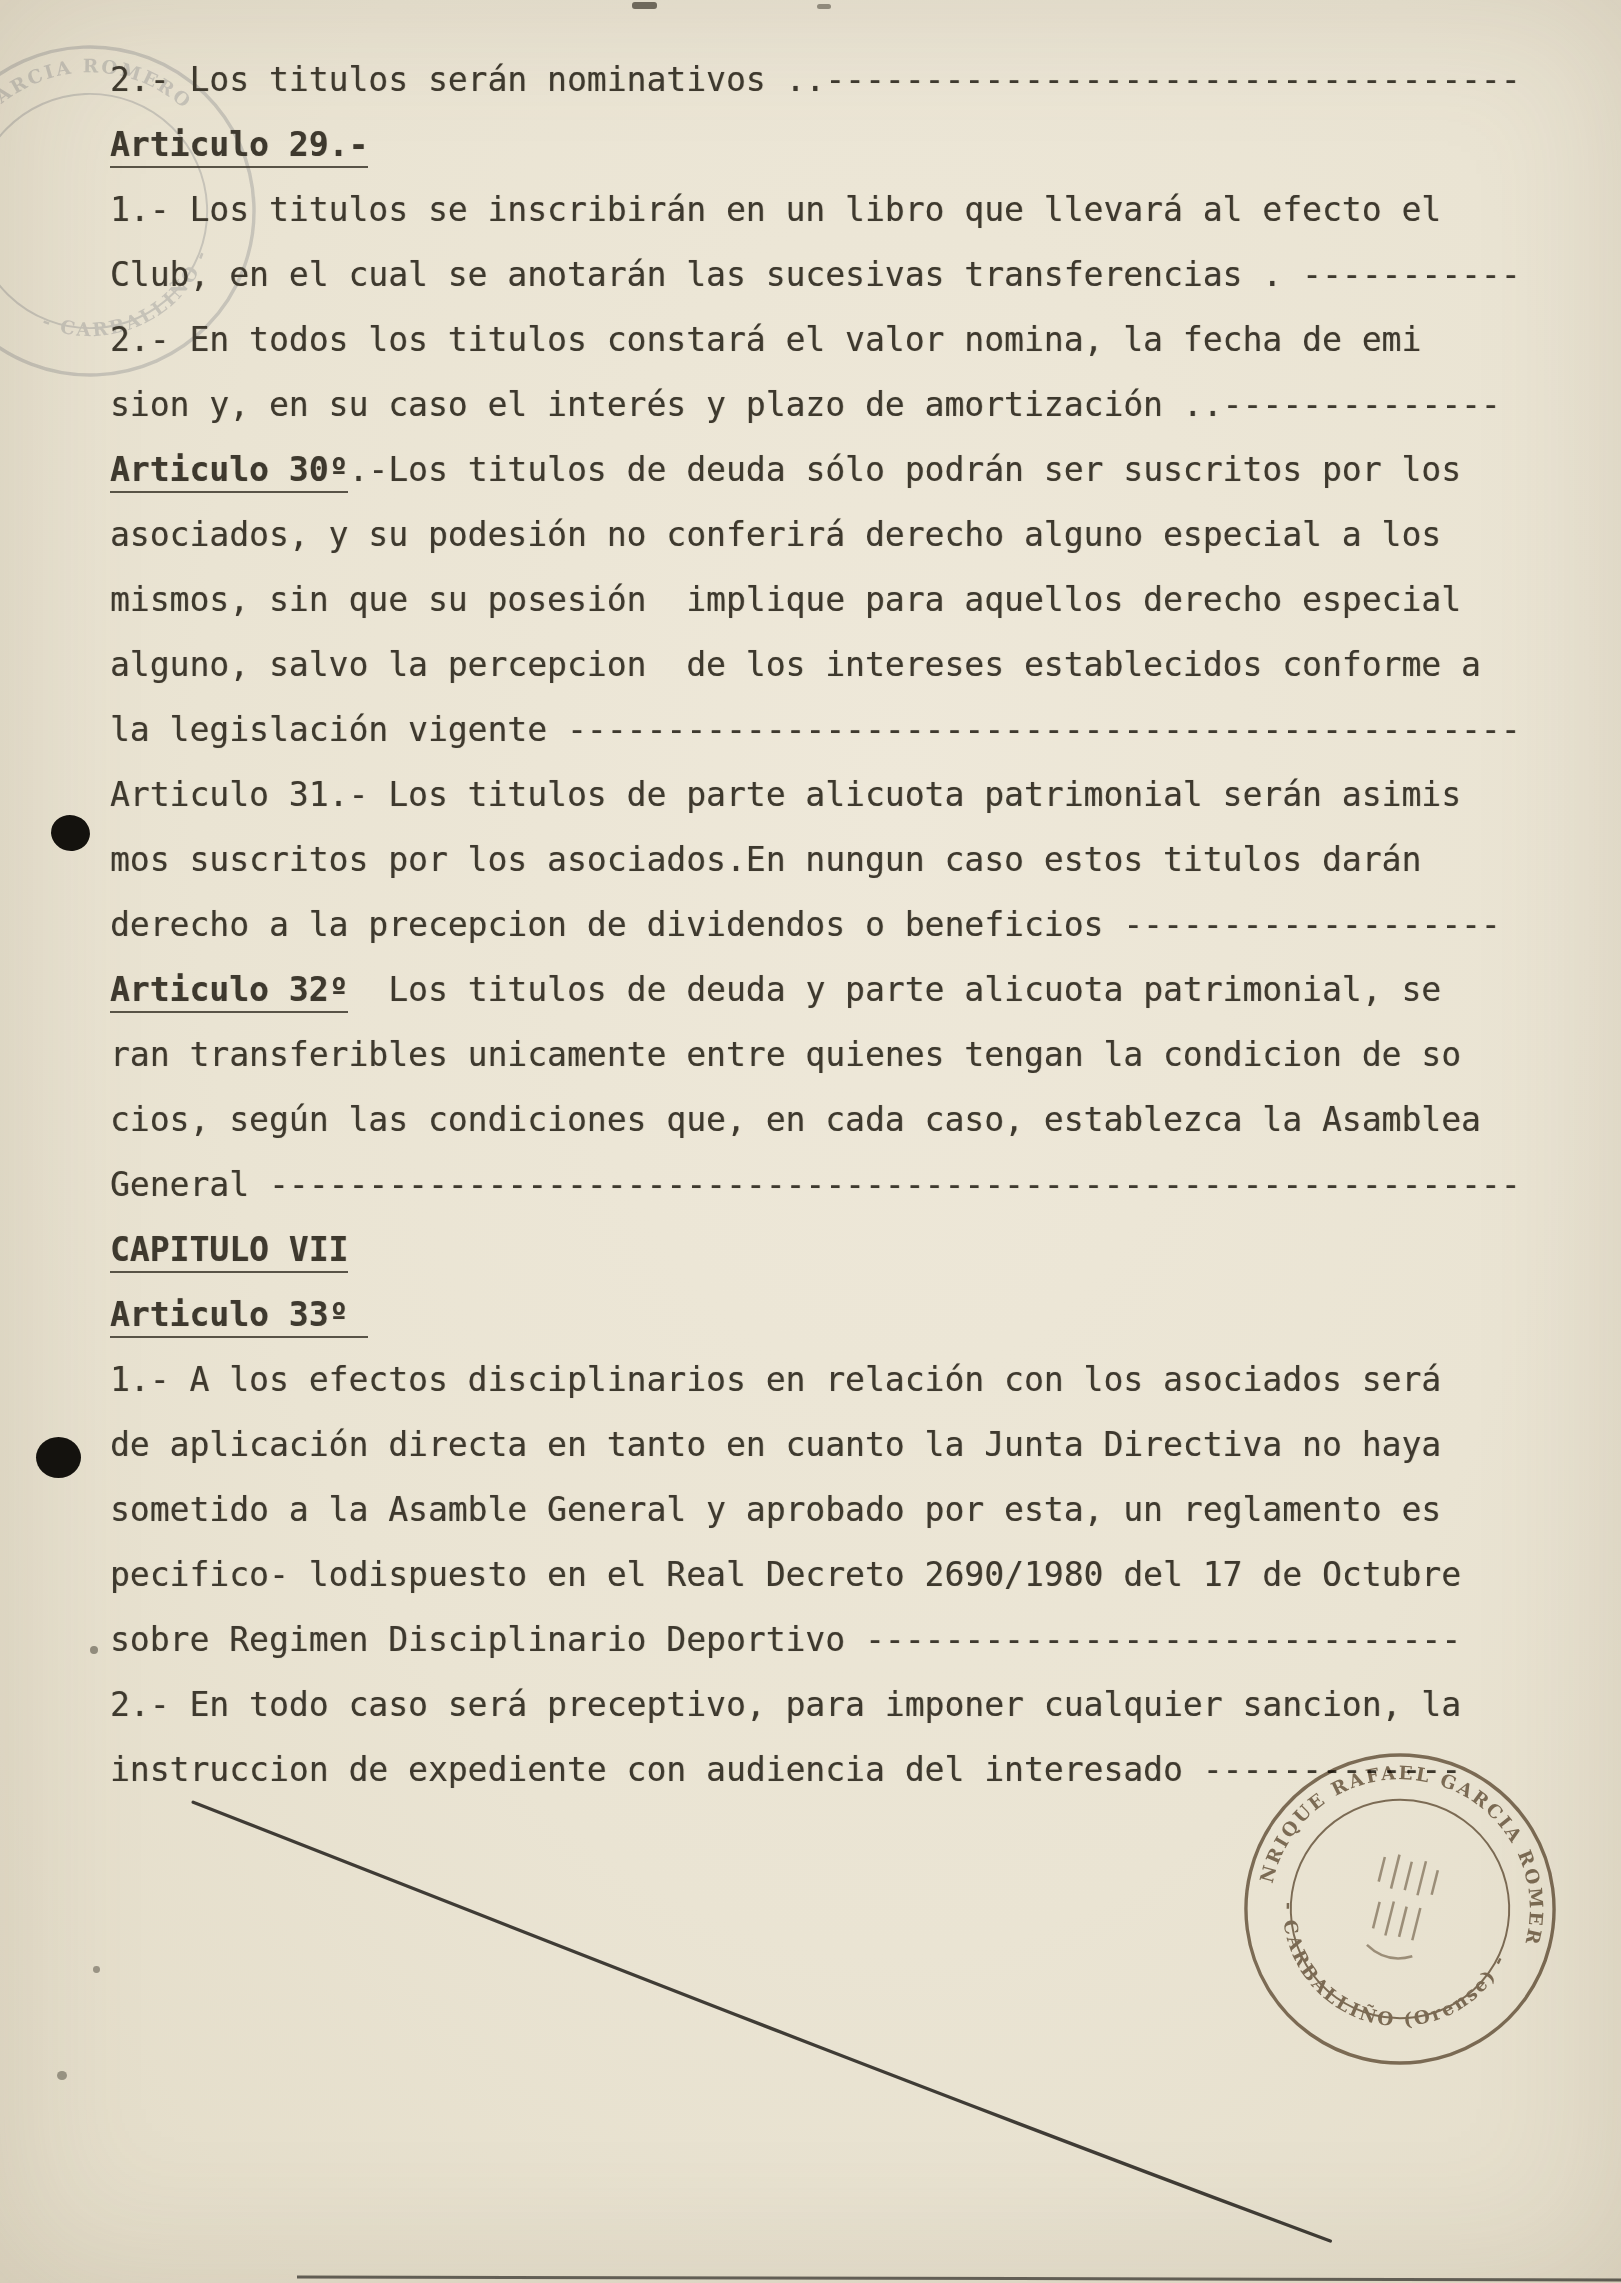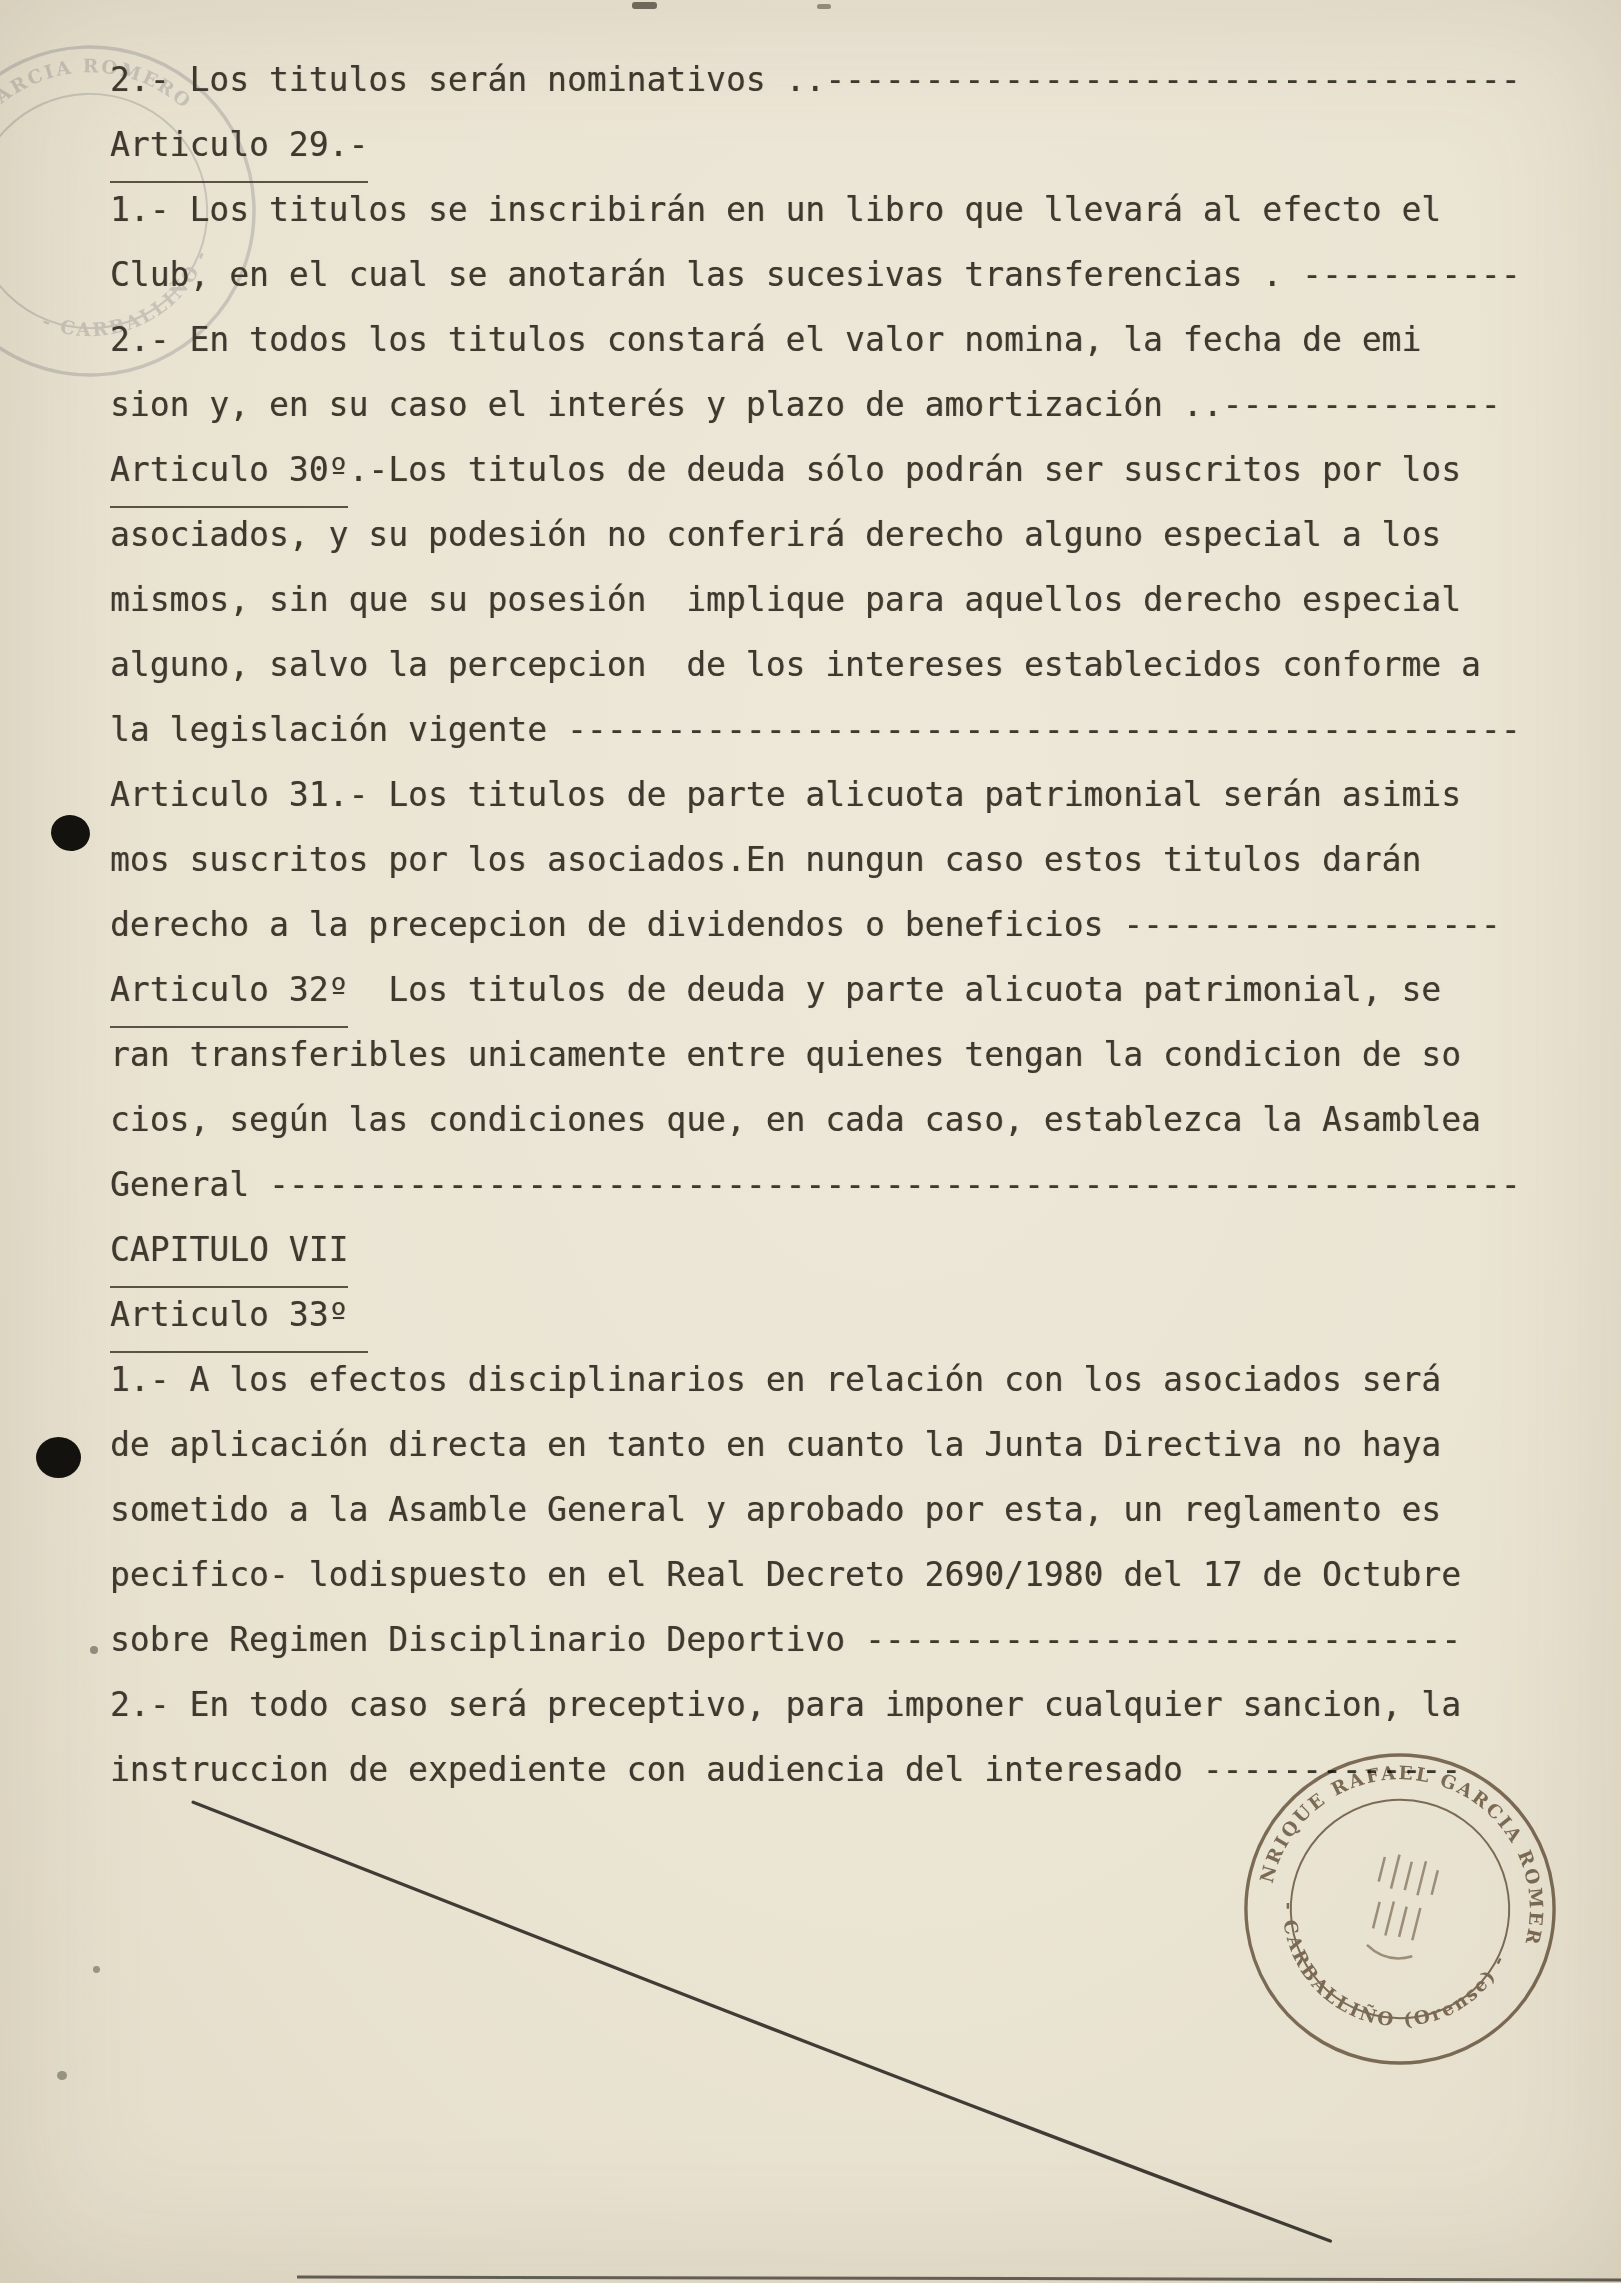--- a/index.html
+++ b/index.html
@@ -16,21 +16,21 @@
 
   .text-block {
     position:absolute; left:110px; top:47px; width:1448px; height:1814px;
     font-size:33px; line-height:65px;
     color:#3e392e;
     white-space:pre;
     overflow:hidden;
     text-shadow: 0.5px 0.4px 0.7px rgba(62,57,46,.45);
   }
   .line { height:65px; }
-  .run.u { border-bottom:2.4px solid rgba(62,57,46,.85); padding-bottom:17px; }
+  .run.u { border-bottom:2.4px solid rgba(62,57,46,.85); padding-bottom:2px;font-weight:bold; }
 
   .dot { position:absolute; border-radius:50%; background:#14120e; }
   .dot1 { left:51px; top:815px; width:39px; height:36px; transform:rotate(12deg); }
   .dot2 { left:36px; top:1437px; width:45px; height:41px; }
 
   .speck { position:absolute; background:#3e392e; border-radius:50%; }
   .speck-a { left:90px;  top:1646px; width:7.8px;  height:7.8px;  opacity:.5; }
   .speck-b { left:93px;  top:1966px; width:6.8px;  height:6.8px;  opacity:.45; }
   .speck-c { left:57px;  top:2071px; width:9.8px; height:8.8px;  opacity:.45; }
   .speck-d { left:632px; top:2px;    width:25px; height:6.8px;  opacity:.7; border-radius:2.9px; }

